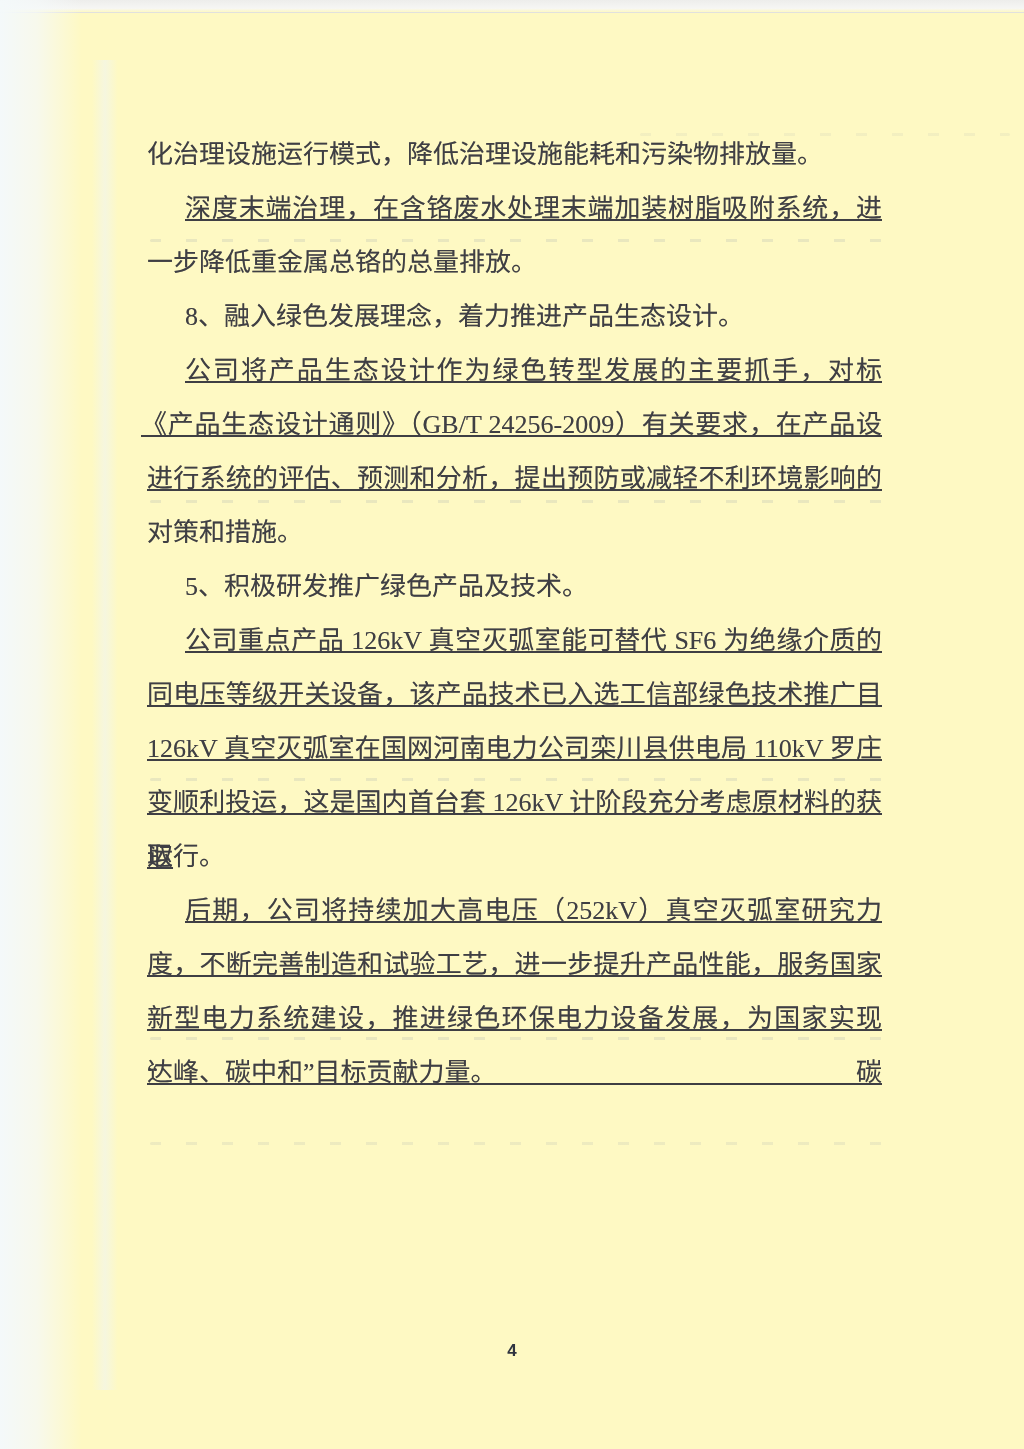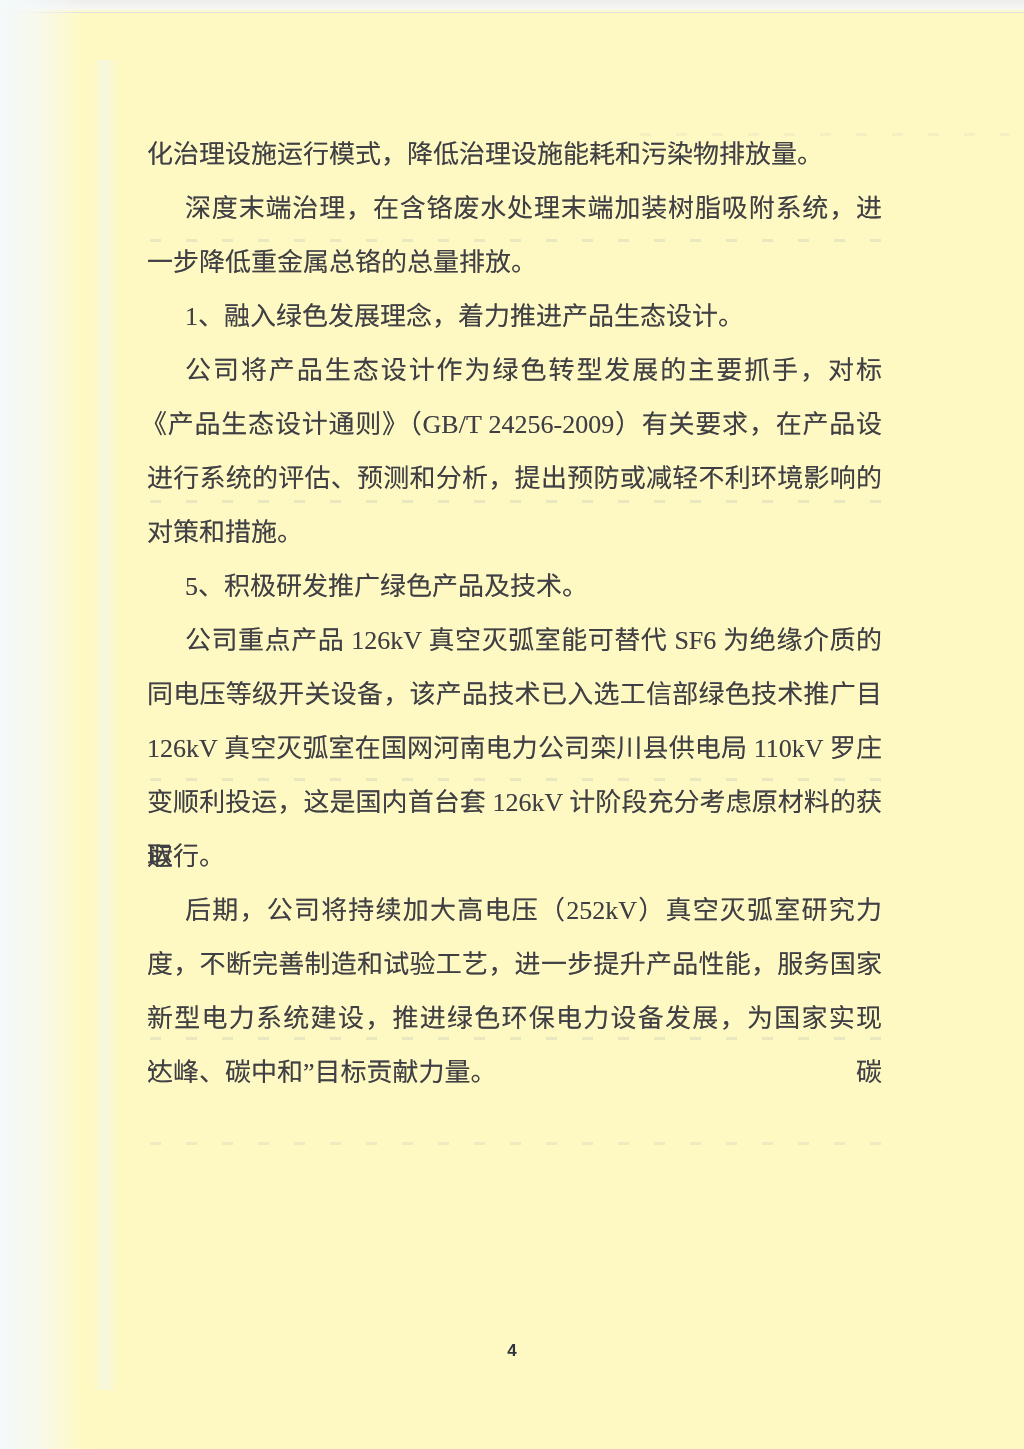--- a/index.html
+++ b/index.html
@@ -70,20 +70,21 @@
   .line {
     line-height: 54px;
     height: 54px;
     white-space: nowrap;
     text-align: left;
   }
   .line.just {
     white-space: normal;
     text-align: justify;
     text-align-last: justify;
+    text-decoration: underline;
   }
   .line.indent { padding-left: 38px; }
   .line.hang { margin-left: -6px; width: 741px; }
 
   .page-number {
     position: absolute;
     top: 1338px;
     left: 0;
     width: 1024px;
     height: 26px;
@@ -108,21 +109,21 @@
   <div class="artifact a1"></div>
   <div class="artifact a2"></div>
   <div class="artifact a3"></div>
   <div class="artifact a4"></div>
   <div class="artifact a5"></div>
 
   <div class="text-block">
     <div class="line">化治理设施运行模式，降低治理设施能耗和污染物排放量。</div>
     <div class="line indent just">深度末端治理，在含铬废水处理末端加装树脂吸附系统，进</div>
     <div class="line">一步降低重金属总铬的总量排放。</div>
-    <div class="line indent">1、融入绿色发展理念，着力推进产品生态设计。</div>
+    <div class="line indent">8、融入绿色发展理念，着力推进产品生态设计。</div>
     <div class="line indent just">公司将产品生态设计作为绿色转型发展的主要抓手，对标</div>
     <div class="line just hang">《产品生态设计通则》（GB/T 24256-2009）有关要求，在产品设</div>
     <div class="line just">进行系统的评估、预测和分析，提出预防或减轻不利环境影响的</div>
     <div class="line">对策和措施。</div>
     <div class="line indent">5、积极研发推广绿色产品及技术。</div>
     <div class="line indent just">公司重点产品 126kV 真空灭弧室能可替代 SF6 为绝缘介质的</div>
     <div class="line just">同电压等级开关设备，该产品技术已入选工信部绿色技术推广目</div>
     <div class="line just">126kV 真空灭弧室在国网河南电力公司栾川县供电局 110kV 罗庄</div>
     <div class="line just">变顺利投运，这是国内首台套 126kV 计阶段充分考虑原材料的获取</div>
     <div class="line">运行。</div>

